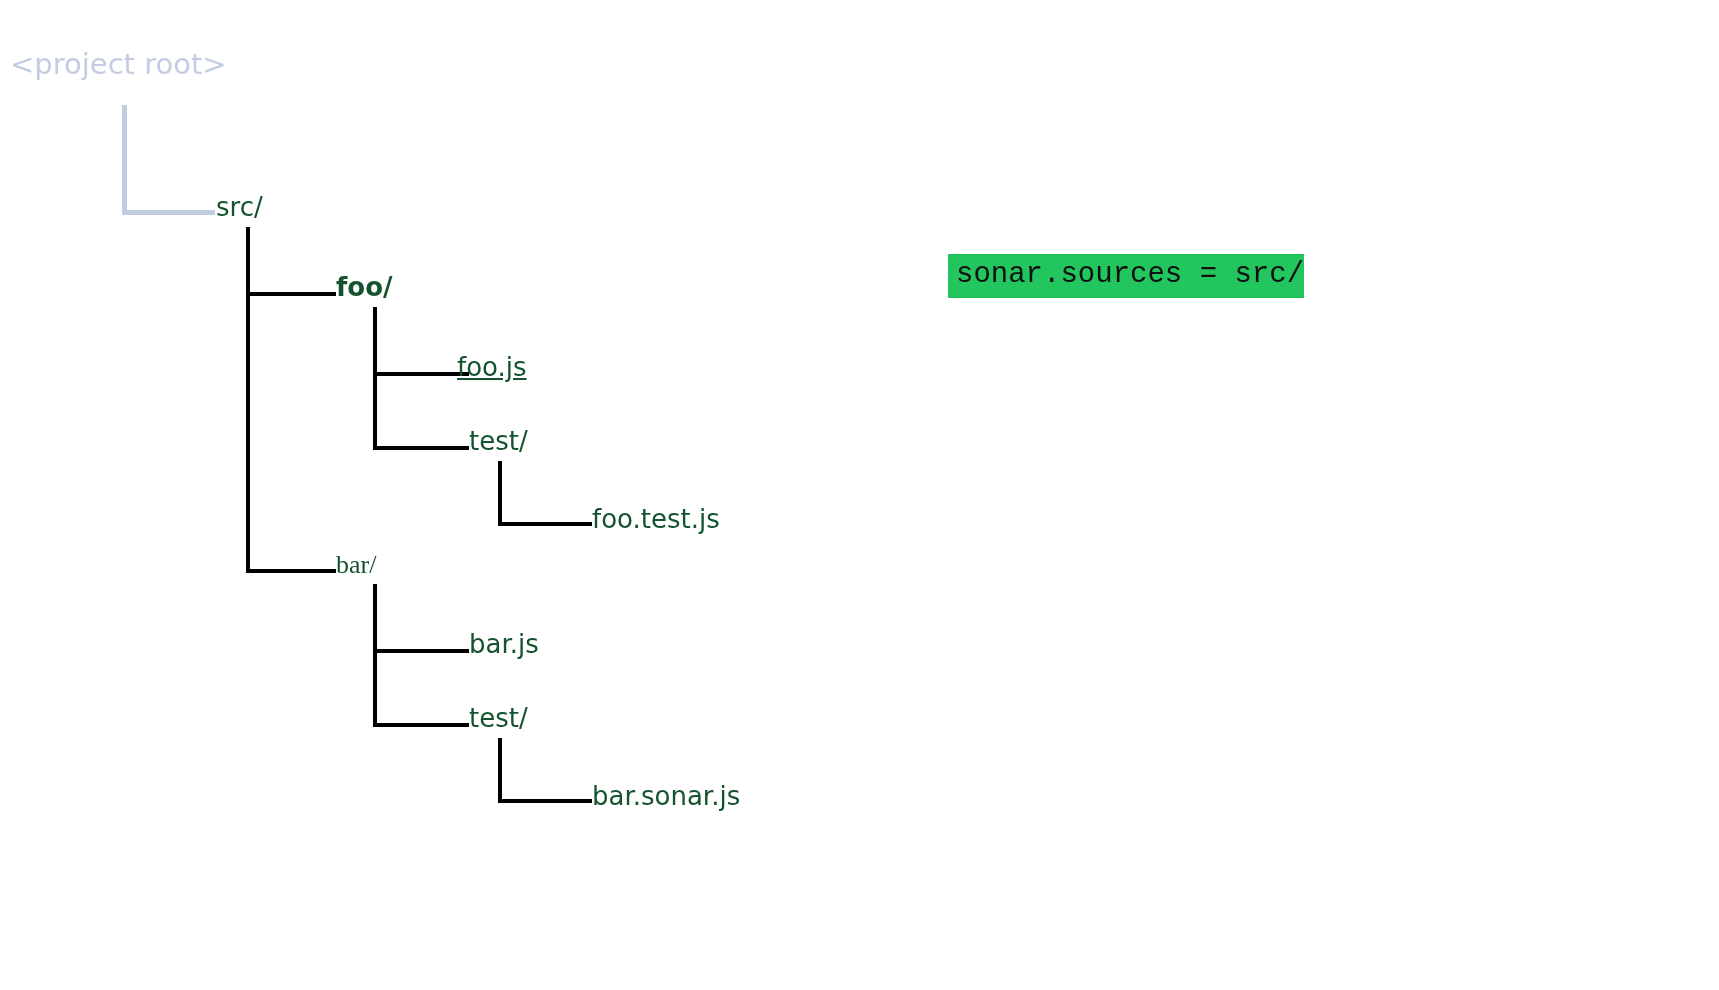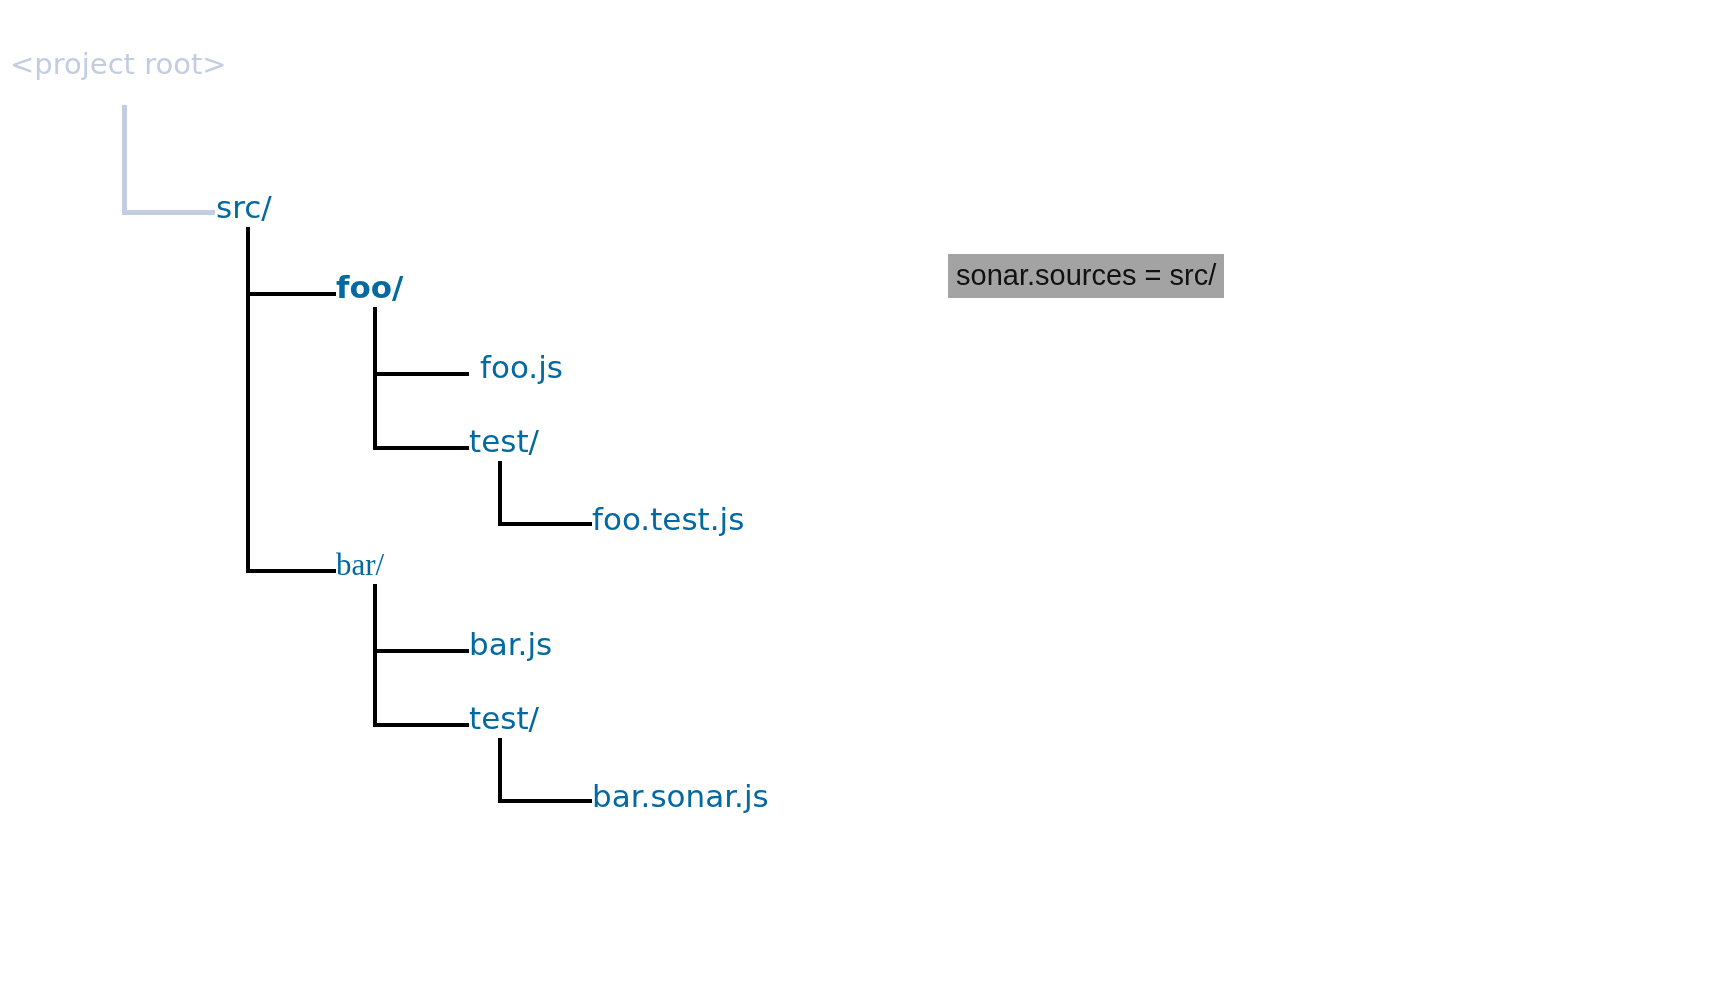--- a/index.html
+++ b/index.html
@@ -22,23 +22,23 @@
     top: 0;
     width: 1591px;
     height: 990px;
     margin-top: 27px;
   }
 
   
   .node-label {
     position: absolute;
     font-family: "DejaVu Sans", sans-serif;
-    font-size: 31px;
+    font-size: 26px;
     line-height: 31px;
-    color: #0369a1;
+    color: #14532d;
     white-space: pre;
   }
   .node-label.root {
     color: #c3cde1;
     font-size: 29px;
   }
 
   
   .vline {
     position: absolute;
@@ -51,24 +51,24 @@
     background: #000000;
   }
   .vline.light { background: #c3cde1; width: 5px; }
   .hline.light { background: #c3cde1; height: 5px; }
 
   
   #code-chip {
     position: absolute;
     left: 948px;
     top: 254px;
-    padding: 4px 8px 6px 8px;
-    background: #a3a3a3;
+    padding: 4px 0 6px 8px;
+    background: #22c55e;
     color: #111111;
-    font-family: Liberation Sans, sans-serif;
+    font-family: Liberation Mono, monospace;
     font-size: 29px;
     line-height: 34px;
     white-space: pre;
   }
 </style>
 </head>
 <body>
 
 <div id="diagram">
 
@@ -80,21 +80,21 @@
   <div class="node-label" style="left:216px; top:165px;">src/</div>
 
   <div class="vline" style="left:246px; top:200px; height:346px;"></div>
 
   <div class="hline" style="left:246px; top:265px; width:90px;"></div>
   <div class="node-label" style="left:336px; top:245px;font-weight:bold;">foo/</div>
 
   <div class="vline" style="left:373px; top:280px; height:143px;"></div>
 
   <div class="hline" style="left:373px; top:345px; width:96px;"></div>
-  <div class="node-label" style="left:480px; top:325px;">foo.js</div>
+  <div class="node-label" style="left:457px; top:325px;text-decoration:underline;">foo.js</div>
 
   <div class="hline" style="left:373px; top:419px; width:96px;"></div>
   <div class="node-label" style="left:469px; top:399px;">test/</div>
 
   <div class="vline" style="left:498px; top:434px; height:65px;"></div>
   <div class="hline" style="left:498px; top:495px; width:94px;"></div>
   <div class="node-label" style="left:592px; top:477px;">foo.test.js</div>
 
   <div class="hline" style="left:246px; top:542px; width:90px;"></div>
   <div class="node-label" style="left:336px; top:522px;font-family:Liberation Serif, serif;">bar/</div>

